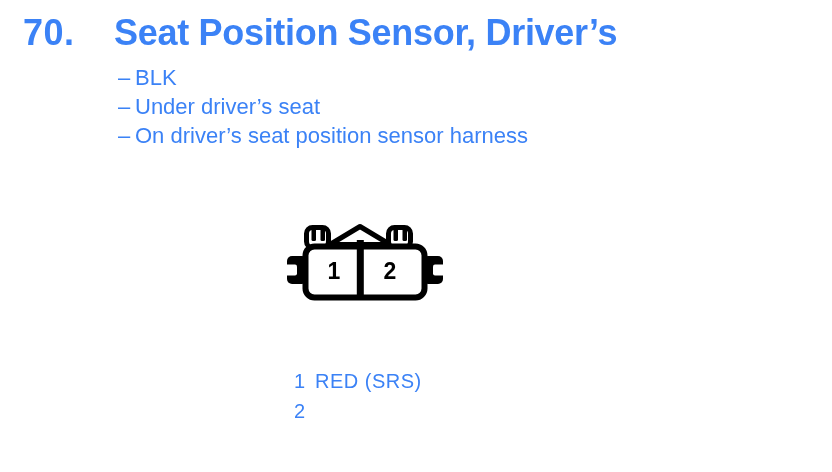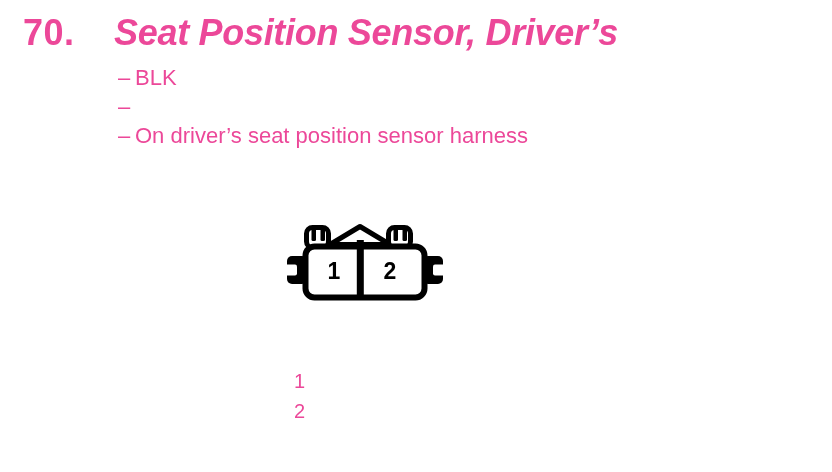--- a/index.html
+++ b/index.html
@@ -1,35 +1,34 @@
 <!DOCTYPE html>
 <html><head>
 <meta charset="utf-8">
 <style>
   html,body{margin:0;padding:0;}
   .page{
     position:relative;
     width:832px;height:472px;
     background:#ffffff;
-    color:#ec4899;
+    color:#3b82f6;
     font-family:"Liberation Sans", sans-serif;
     overflow:hidden;
   }
   
   .heading-number{
     position:absolute;left:23px;top:15px;
     font-size:36px;font-weight:bold;line-height:1;
     letter-spacing:0.5px;
   }
   .heading-title{
     position:absolute;left:114px;top:15px;
     font-size:36px;font-weight:bold;line-height:1;
     letter-spacing:-0.3px;
     white-space:nowrap;
-    font-style:italic;
   }
   
   .notes{
     position:absolute;left:118px;top:63px;
     font-size:22px;line-height:29px;
   }
   .note-line{display:flex;}
   .note-dash{width:17px;flex:0 0 17px;}
   .note-text{white-space:nowrap;}
   
@@ -59,20 +58,21 @@
   <div class="heading-number">70.</div>
   <div class="heading-title">Seat Position Sensor, Driver’s</div>
 
   <div class="notes">
     <div class="note-line">
       <span class="note-dash">–</span>
       <span class="note-text">BLK</span>
     </div>
     <div class="note-line">
       <span class="note-dash">–</span>
+      <span class="note-text">Under driver’s seat</span>
     </div>
     <div class="note-line">
       <span class="note-dash">–</span>
       <span class="note-text">On driver’s seat position sensor harness</span>
     </div>
   </div>
 
   <div class="connector-wrap">
     <svg width="170" height="92" viewBox="280 216 170 92">
 
@@ -96,19 +96,20 @@
       <rect x="356.8" y="240" width="7" height="57.5" fill="#000000"></rect>
 
       <text x="334" y="279" text-anchor="middle" fill="#000000">1</text>
       <text x="390" y="279" text-anchor="middle" fill="#000000">2</text>
     </svg>
   </div>
 
   <div class="legend">
     <div class="legend-row">
       <span class="legend-pin">1</span>
+      <span class="legend-wire">RED (SRS)</span>
     </div>
     <div class="legend-row">
       <span class="legend-pin">2</span>
     </div>
   </div>
 
 </div>
 
 </body></html>

